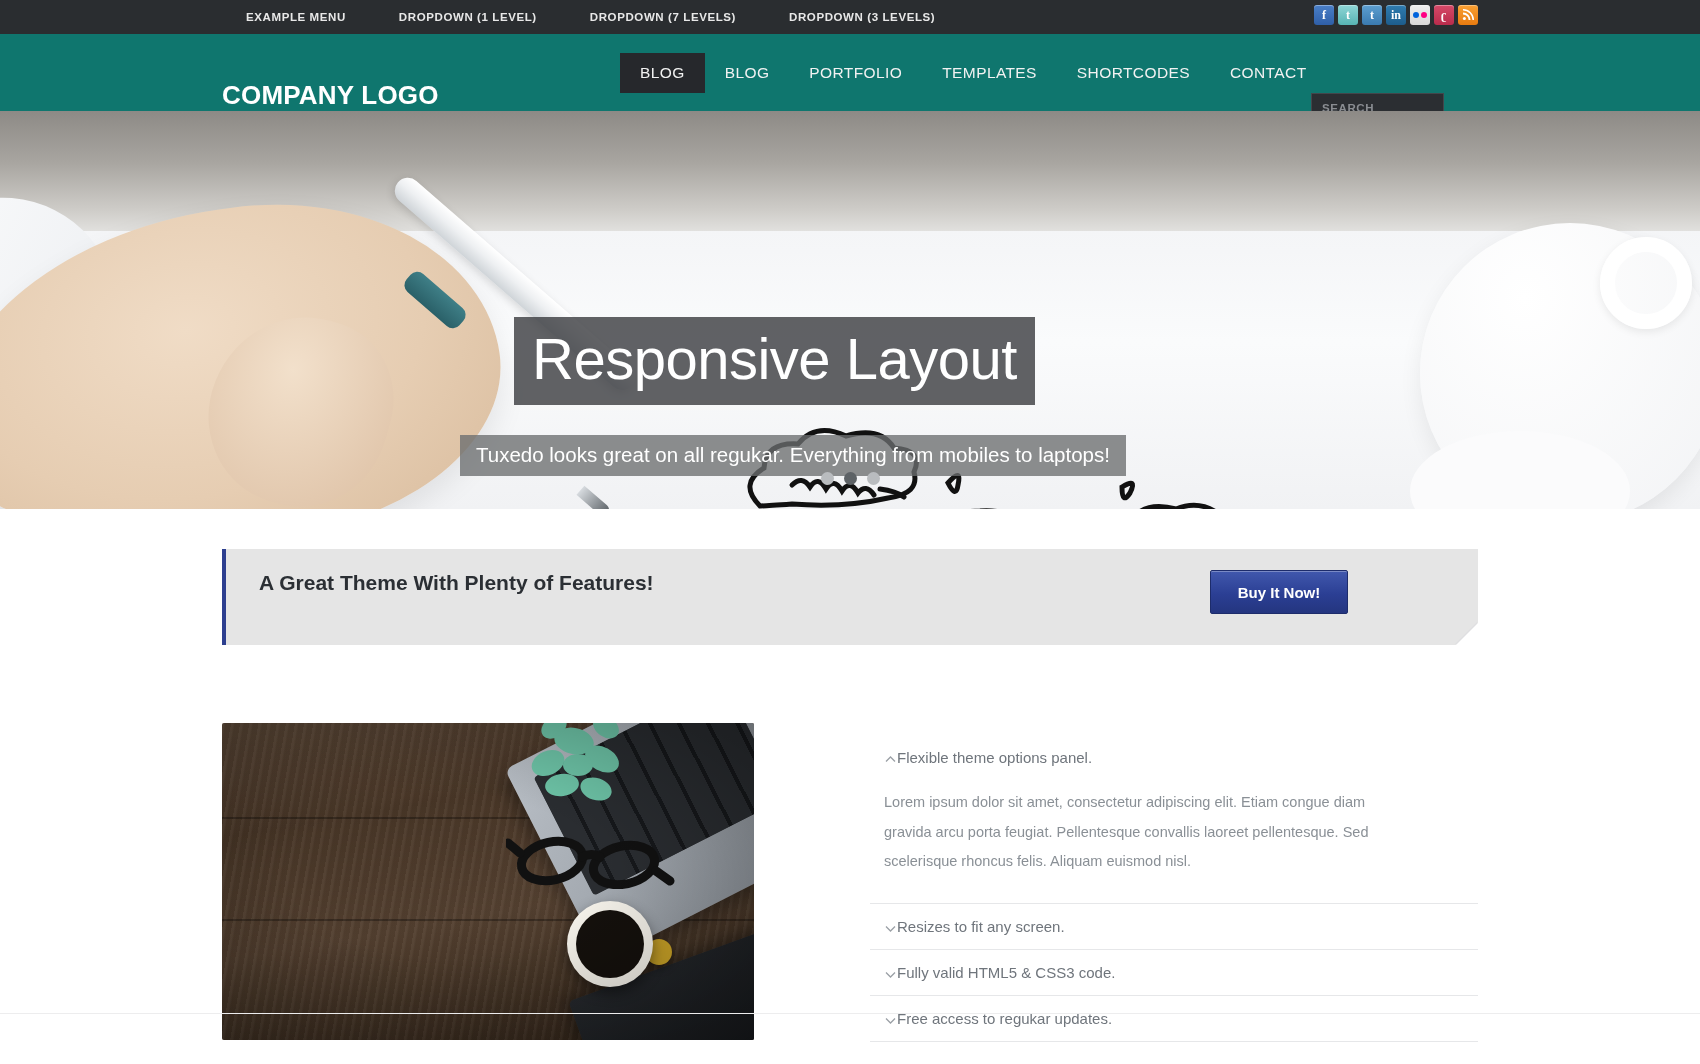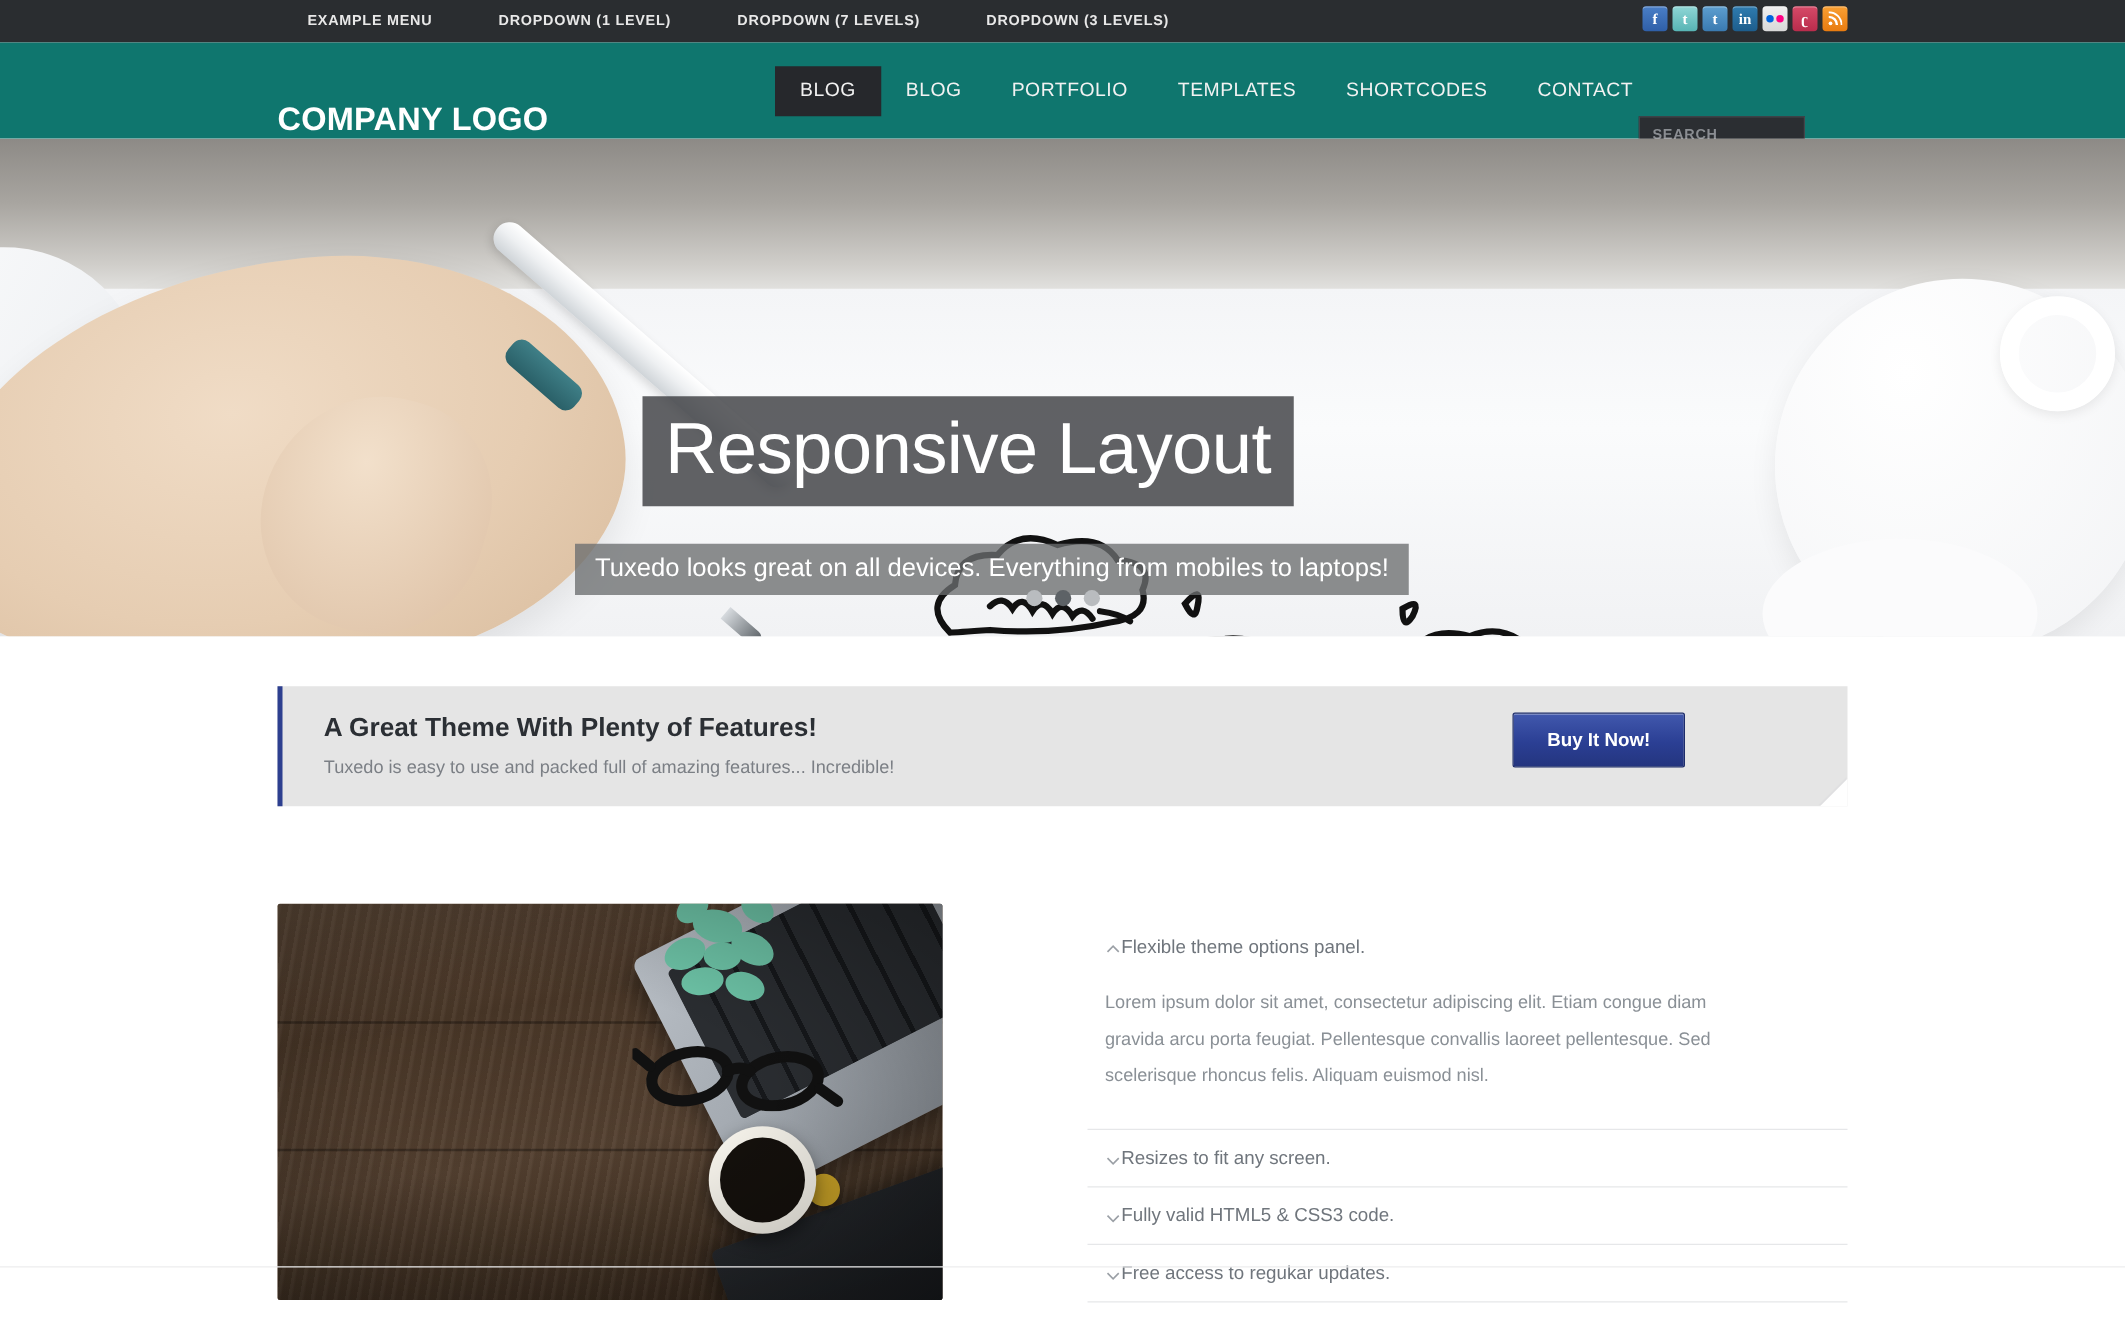--- a/index.html
+++ b/index.html
@@ -486,33 +486,32 @@
         <path d="M880 378 q16 2 24 8"></path>
         <path d="M876 410 q16-2 26 4"></path>
         <path d="M1120 412 q16 2 26 8"></path>
         <path d="M836 406 l-10 26"></path>
         <path d="M876 424 l-8 24"></path>
         <path d="M790 430 l-8 22"></path>
       </g>
     </svg>
   </div>
   <div class="hero-title">Responsive Layout</div>
-  <div class="hero-sub">Tuxedo looks great on all devices. Everything from mobiles to laptops!</div>
+  <div class="hero-sub">Tuxedo looks great on all regukar. Everything from mobiles to laptops!</div>
   <div class="hero-dots">
     <span class="dot"></span>
     <span class="dot active"></span>
     <span class="dot"></span>
   </div>
 </div>
 
 <div class="content">
 
   <div class="cta-wrap">
     <div class="cta-title">A Great Theme With Plenty of Features!</div>
-    <div class="cta-text">Tuxedo is easy to use and packed full of amazing features... Incredible!</div>
     <button class="cta-btn">Buy It Now!</button>
     <span class="cta-fold-sh"></span>
     <span class="cta-fold"></span>
   </div>
 
   <div class="feature-row">
 
     <div class="feature-img">
       <div class="fi-grain"></div>
       <div class="fi-plank" style="top:94px"></div>

